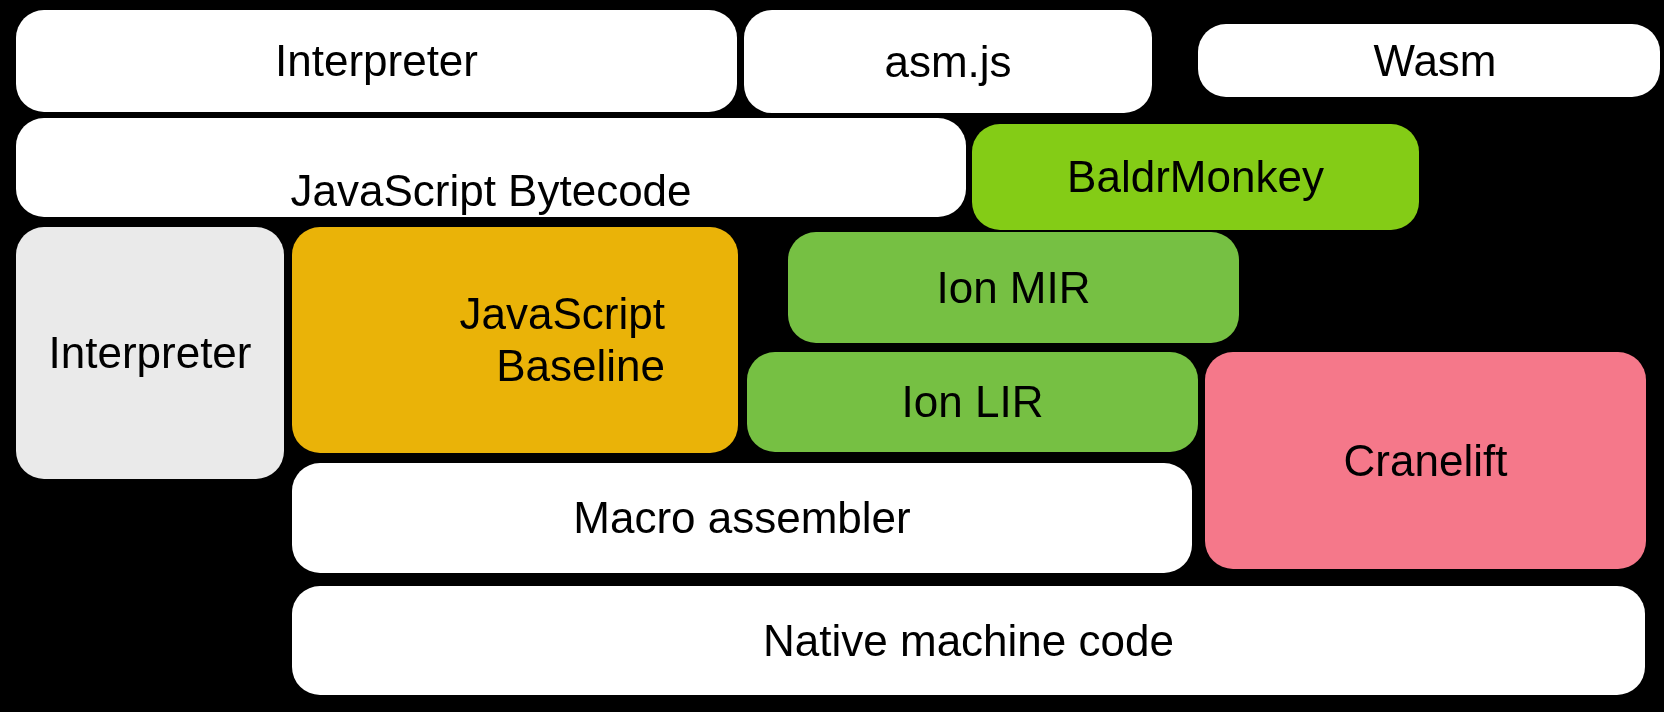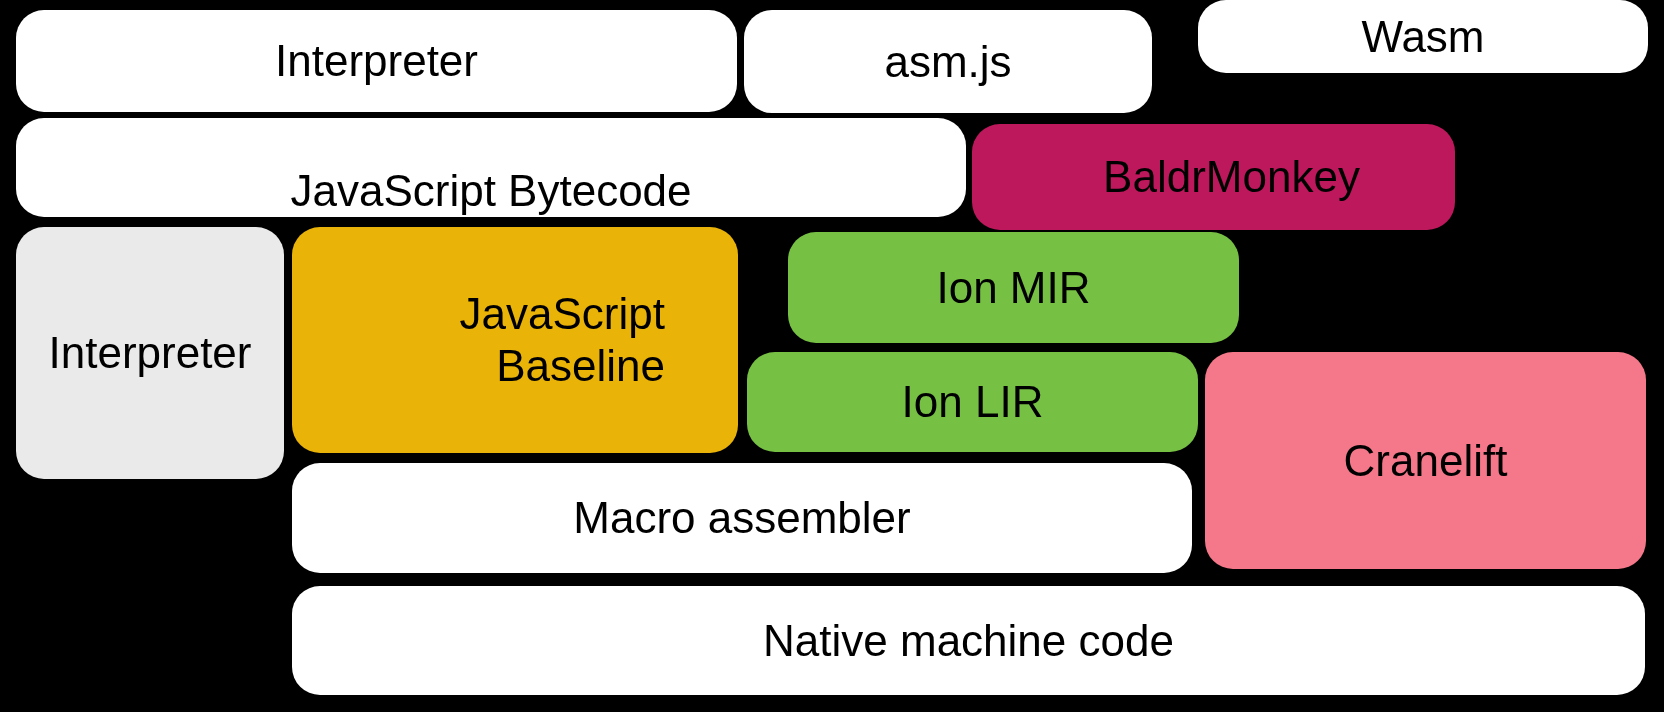--- a/index.html
+++ b/index.html
@@ -32,21 +32,21 @@
   }
   .block .label {
     display: block;
   }
   .wrap .label {
     max-width: 300px;
   }
   
   .b-javascript   { left: 16px;   top: 10px;  width: 721px;  height: 102px; }
   .b-asmjs        { left: 744px;  top: 10px;  width: 408px;  height: 103px; }
-  .b-wasm         { left: 1198px; top: 0;  width: 450px;  height: 73px; }
+  .b-wasm         { left: 1198px; top: 24px;  width: 450px;  height: 73px; padding-left: 12px; }
   .b-bytecode     { left: 16px;   top: 118px; width: 950px;  height: 99px;  }
   .b-baldrmonkey  { left: 972px;  top: 124px; width: 447px;  height: 106px; }
   .b-interpreter  { left: 16px;   top: 227px; width: 268px;  height: 252px; }
   .b-baseline     { left: 292px;  top: 227px; width: 446px;  height: 226px; }
   .b-ionmir       { left: 788px;  top: 232px; width: 451px;  height: 111px; }
   .b-ionlir       { left: 747px;  top: 352px; width: 451px;  height: 100px; }
   .b-cranelift    { left: 1205px; top: 352px; width: 441px;  height: 217px; }
   .b-macro        { left: 292px;  top: 463px; width: 900px;  height: 110px; }
   .b-native       { left: 292px;  top: 586px; width: 1353px; height: 109px; }
 </style>
@@ -64,21 +64,21 @@
   </div>
 
   <div class="block b-wasm" style="background: rgb(255, 255, 255);">
     <span class="label">Wasm</span>
   </div>
 
   <div class="block b-bytecode" style="background: rgb(255, 255, 255); align-items: flex-end;">
     <span class="label">JavaScript Bytecode</span>
   </div>
 
-  <div class="block b-baldrmonkey" style="background: #be185d; padding-left: 36px;">
+  <div class="block b-baldrmonkey" style="background: #84cc16;">
     <span class="label">BaldrMonkey</span>
   </div>
 
   <div class="block b-interpreter" style="background: rgb(234, 234, 234);">
     <span class="label">Interpreter</span>
   </div>
 
   <div class="block b-baseline wrap" style="background: #eab308; text-align: right;">
     <span class="label">JavaScript Baseline</span>
   </div>

